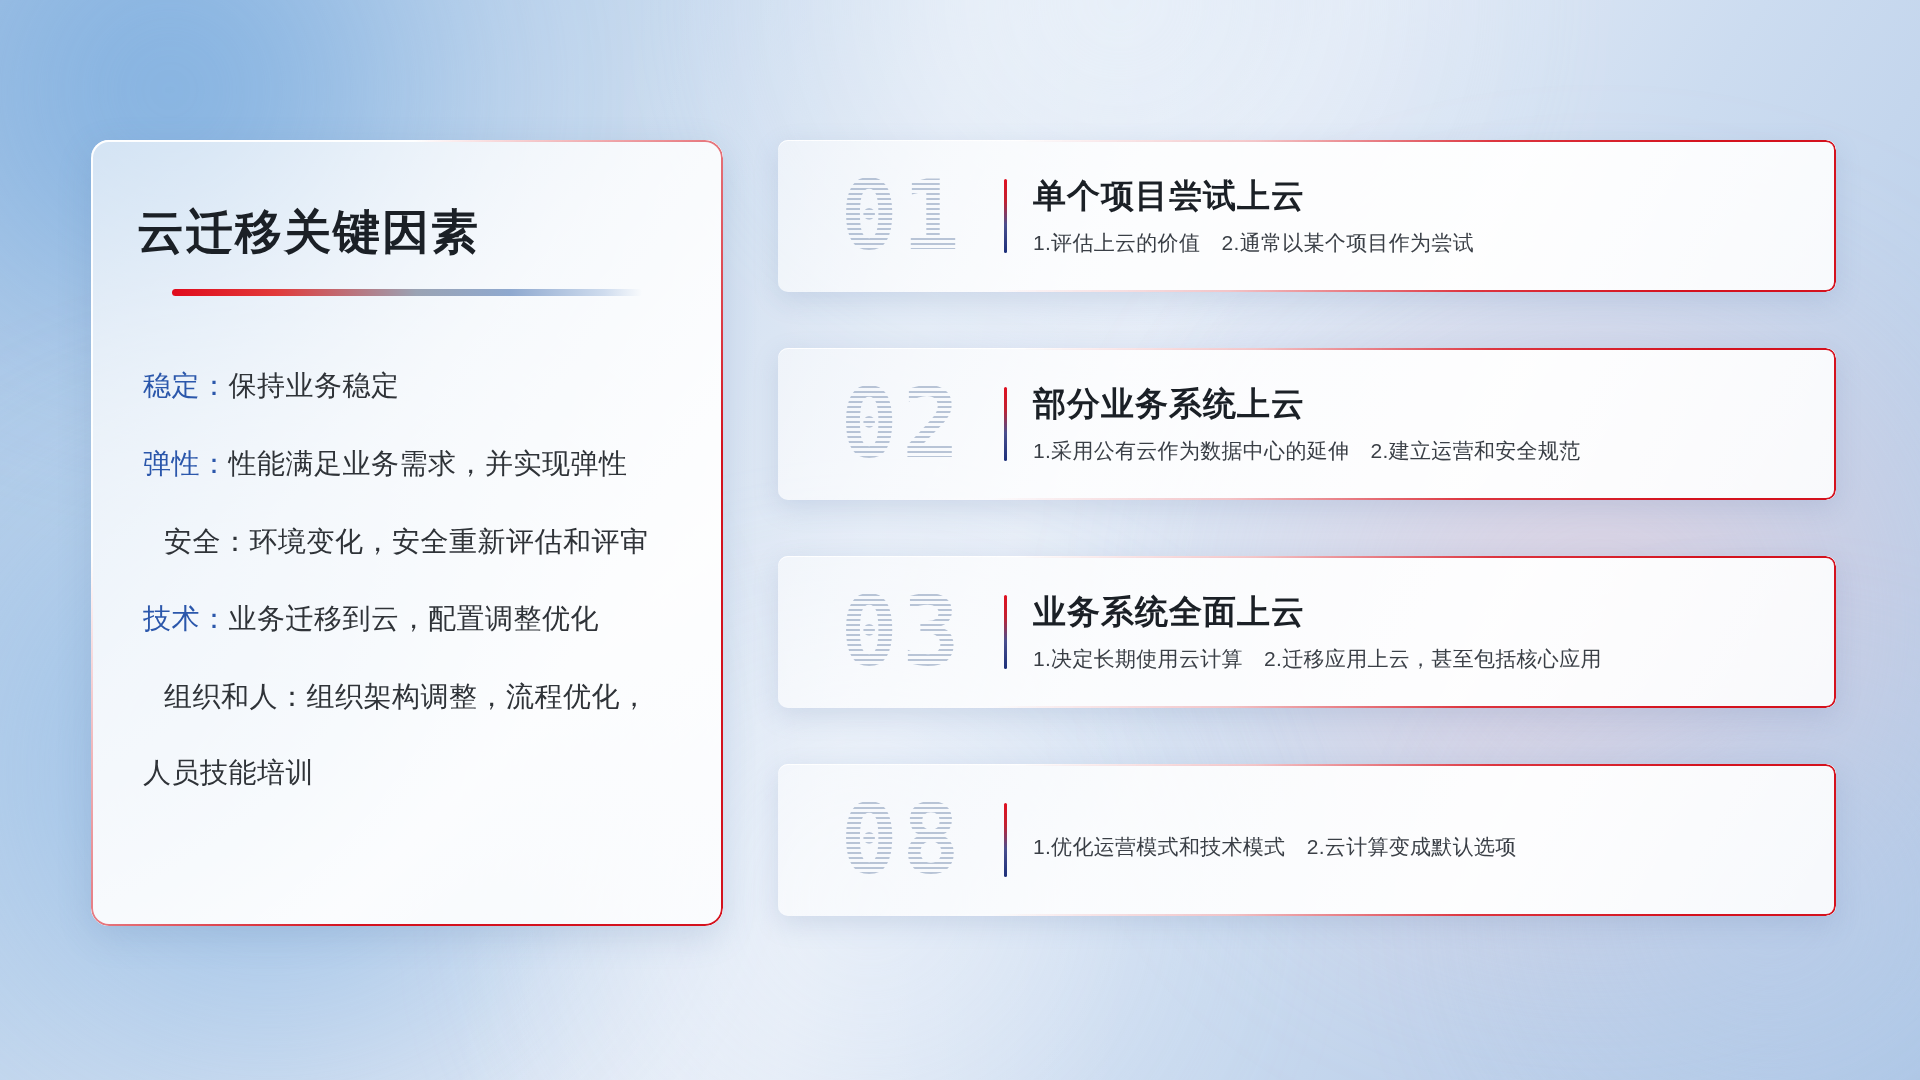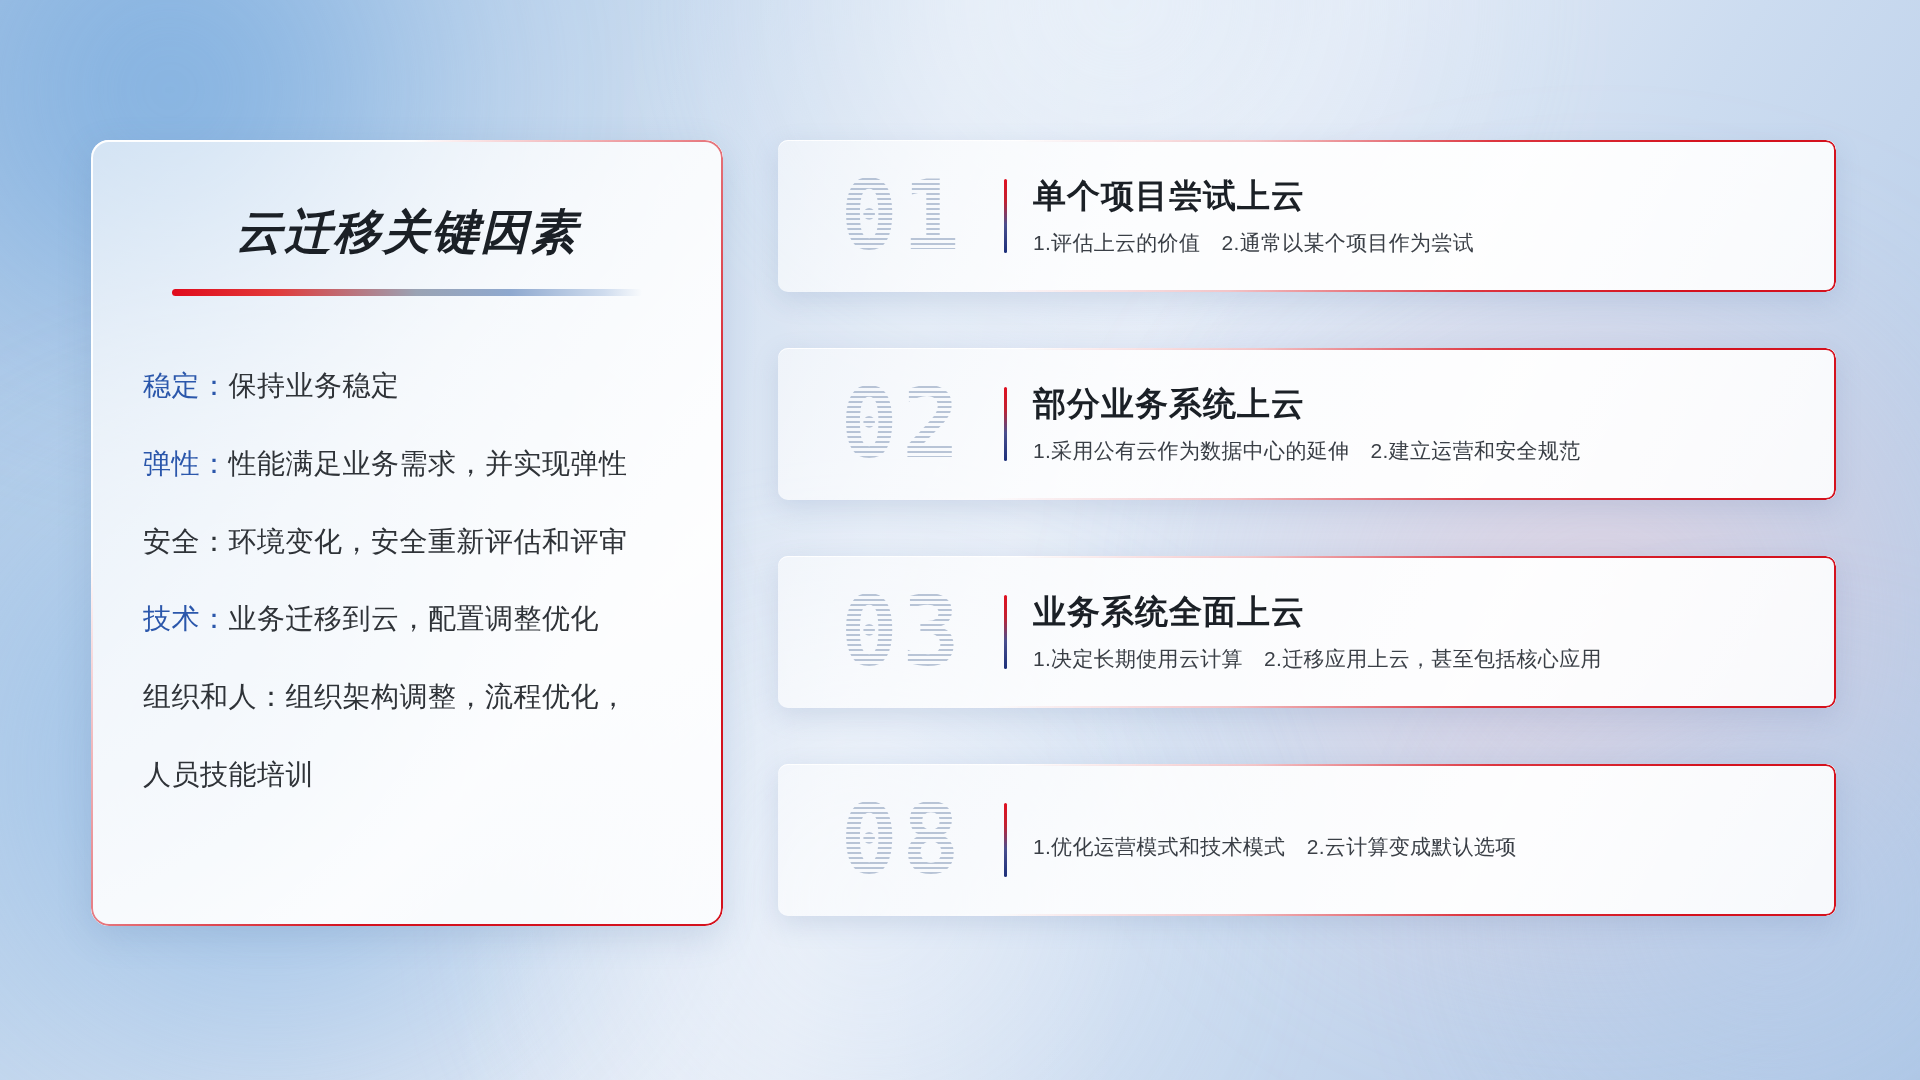--- a/index.html
+++ b/index.html
@@ -38,36 +38,36 @@
   #left-card::after{
     content:"";position:absolute;inset:0;border-radius:18px;pointer-events:none;
     border:2px solid transparent;
     background:linear-gradient(128deg,rgba(255,255,255,.95) 0%,rgba(255,255,255,.95) 26%,rgba(217,28,38,.55) 48%,#d4121e 70%,#d4121e 100%) border-box;
     -webkit-mask:linear-gradient(#000 0 0) padding-box,linear-gradient(#000 0 0);
     -webkit-mask-composite:xor;mask-composite:exclude;
   }
   #left-inner{position:relative;z-index:2;padding:50px 46px 0 46px;}
   #left-title{
     font-size:47px;font-weight:700;color:#1b2026;letter-spacing:2px;
-    text-align:center;line-height:1.1;margin-top:16px;font-style:italic;
+    line-height:1.1;margin-top:16px;
   }
   #title-rule{
     margin:22px auto 0 auto;width:470px;height:7px;border-radius:4px;
     background:linear-gradient(90deg,#e00b1c 0%,#e23a3a 22%,#9aa3b4 52%,#8fa9cf 72%,#cfdcee 92%,rgba(207,220,238,0) 100%);
   }
   #left-list{margin-top:70px;padding:0 6px;}
   .lrow{
     font-size:28px;line-height:1.42;color:#2f3338;margin-bottom:38px;
     letter-spacing:.5px;white-space:nowrap;
   }
   .lrow .k{font-weight:400;}
   .lrow.blue .k{color:#2b57ab;}
-  .lrow.dark .k{color:#2f3338;}
+  .lrow.dark .k{color:#2f3338;margin-left:21px;}
   .lrow .v{color:#2f3338;}
-  .lrow.cont{margin-top:0;}
+  .lrow.cont{margin-top:0;font-family:Liberation Mono, monospace;}
 
   
   #right-col{position:absolute;left:778px;top:140px;width:1058px;}
   .rcard{
     position:relative;height:152px;margin-bottom:56px;border-radius:10px;
     background:linear-gradient(118deg,rgba(255,255,255,.55) 0%,rgba(255,255,255,.88) 32%,rgba(255,255,255,.97) 66%,rgba(255,255,255,.88) 100%);
     box-shadow:0 8px 26px rgba(92,124,170,.18), inset 0 1px 0 rgba(255,255,255,.9);
     overflow:hidden;
   }
   .rcard::after{

